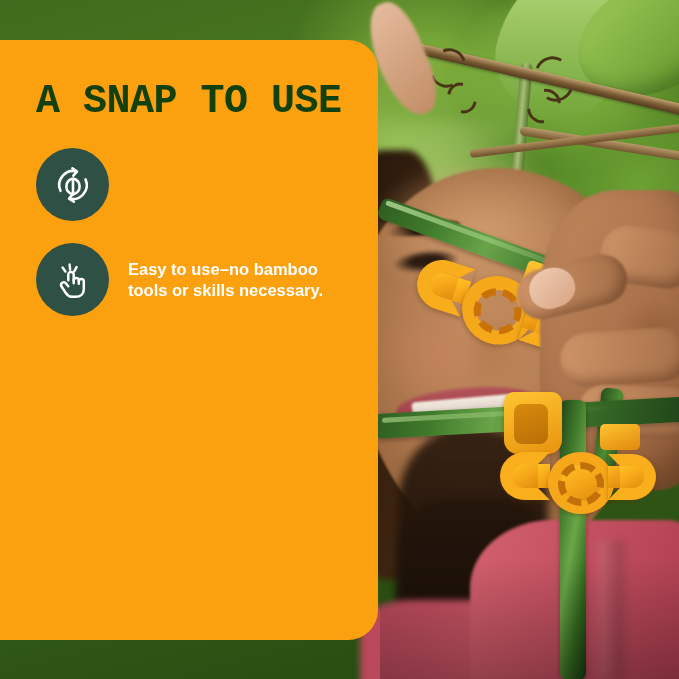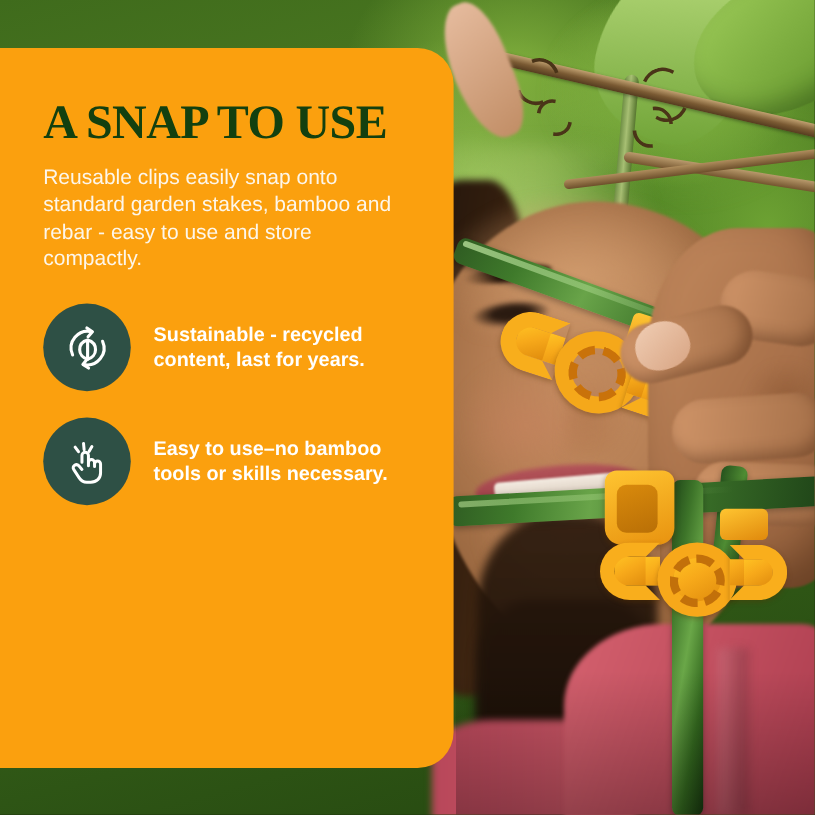--- a/index.html
+++ b/index.html
@@ -319,21 +319,21 @@
     border-radius:0 30px 30px 0;
   }
   .panel-inner{padding:42px 30px 0 36px;}
 
   .headline{
     margin:0 0 14px 0;
     font-size:40px;line-height:1;
     font-weight:bold;
     letter-spacing:-.5px;
     color:#13400f;
-    font-family:Liberation Serif, serif;
+    font-family:Liberation Mono, monospace;
   }
   .subcopy{
     margin:0;
     font-size:17.5px;line-height:1.30;
     color:#fdf6ea;
     max-width:300px;
   }
 
   .features{margin-top:26px;}
   .feature{
@@ -425,39 +425,36 @@
       <div class="teeth-arc"></div>
       <div class="clip-body hook-r"></div>
     </div>
 
     <div class="photo-blur-bottom"></div>
   </div>
 
   <div class="panel">
     <div class="panel-inner">
       <h1 class="headline">A SNAP TO USE</h1>
-      <p class="subcopy">Reusable clips easily snap onto standard garden stakes, bamboo and rebar - easy to use and store compactly.</p>
 
       <div class="features">
 
 
 
         <div class="feature">
           <div class="f-icon">
             <svg width="46" height="46" viewBox="0 0 46 46" fill="none" stroke="#ffffff" stroke-width="2.6" stroke-linecap="round" stroke-linejoin="round">
               <path d="M10.5 28.8A14 14 0 0 1 26.5 9.4"></path>
               <path d="M35.5 17.4a14 14 0 0 1-16 19.3"></path>
               <path d="M22.4 6.3l4.6 3.2-3.6 4.2"></path>
               <path d="M23.8 39.7l-4.7-3 3.4-4.3"></path>
               <path d="M23 16.4c4.4 1.2 6.6 4.4 6.6 8 0 3.8-2.8 6.9-6.6 8-3.8-1.1-6.6-4.2-6.6-8 0-3.6 2.2-6.8 6.6-8z"></path>
               <path d="M23 32.4V17.2"></path>
             </svg>
           </div>
-          <div class="f-text">Sustainable - recycled
-content, last for  years.</div>
         </div>
 
         <div class="feature">
           <div class="f-icon">
             <svg width="44" height="44" viewBox="0 0 44 44" fill="none" stroke="#ffffff" stroke-width="2.5" stroke-linecap="round" stroke-linejoin="round">
               <path d="M18.6 6.5l.5 5.2"></path>
               <path d="M11.6 9.6l2.8 3.8"></path>
               <path d="M25.6 9.1l-2.4 4.2"></path>
               <path d="M17.3 22.2v-5.6c0-1.5 1.2-2.7 2.7-2.7s2.7 1.2 2.7 2.7v8.6"></path>
               <path d="M22.7 22.5c0-1.4 1.1-2.5 2.5-2.5s2.6 1.1 2.6 2.5v3.2"></path>

